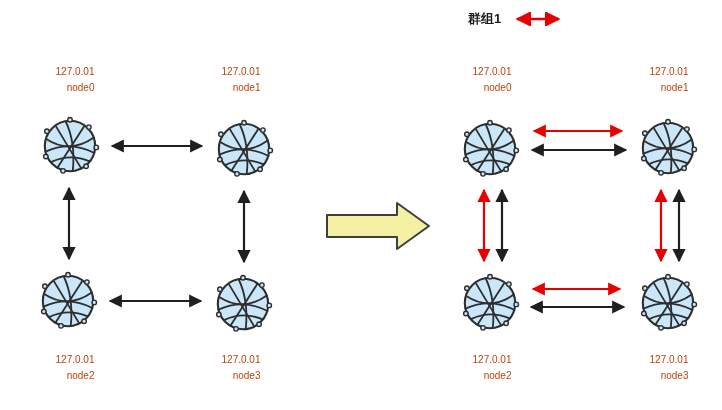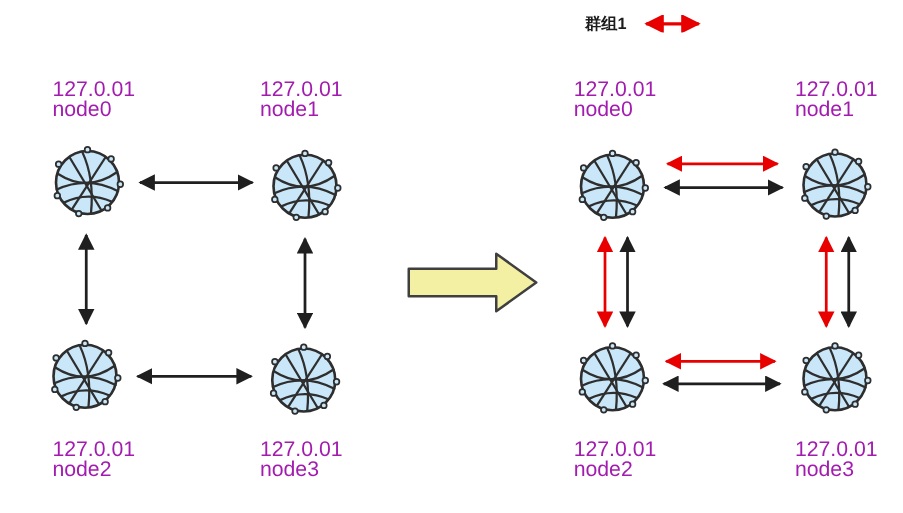--- a/index.html
+++ b/index.html
@@ -38,23 +38,23 @@
   }
   .transform-arrow {
     fill: var(--transform-arrow-fill, #f3efa3);
     stroke: var(--transform-arrow-stroke, #3f3f3f);
     stroke-width: 2;
     stroke-linejoin: round;
   }
   .node-label {
     position: absolute;
     transform: translateX(-50%);
-    text-align: left;
-    color: #a21caf;
-    font-size: 17px;
+    text-align: right;
+    color: #c2410c;
+    font-size: 10px;
     line-height: 16px;
     white-space: nowrap;
   }
   .legend {
     position: absolute;
     left: 468px;
     top: 8px;
     display: flex;
     flex-direction: column;
     gap: 3px;

